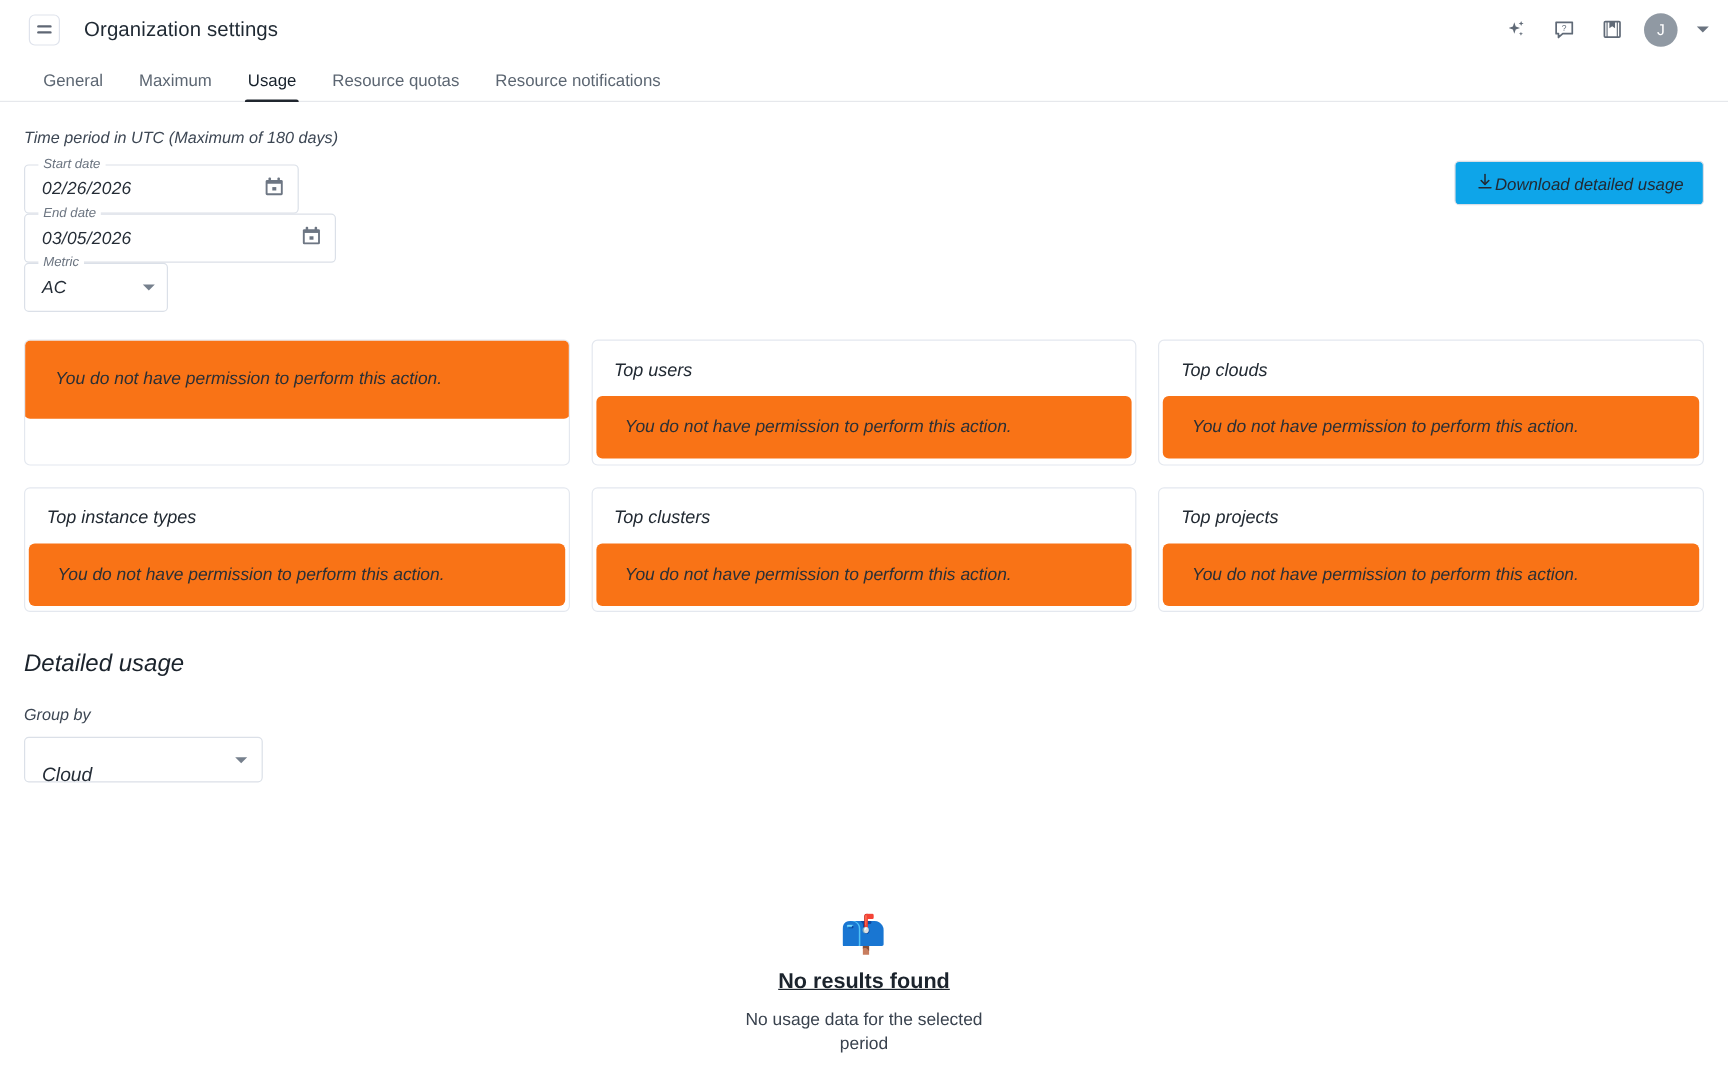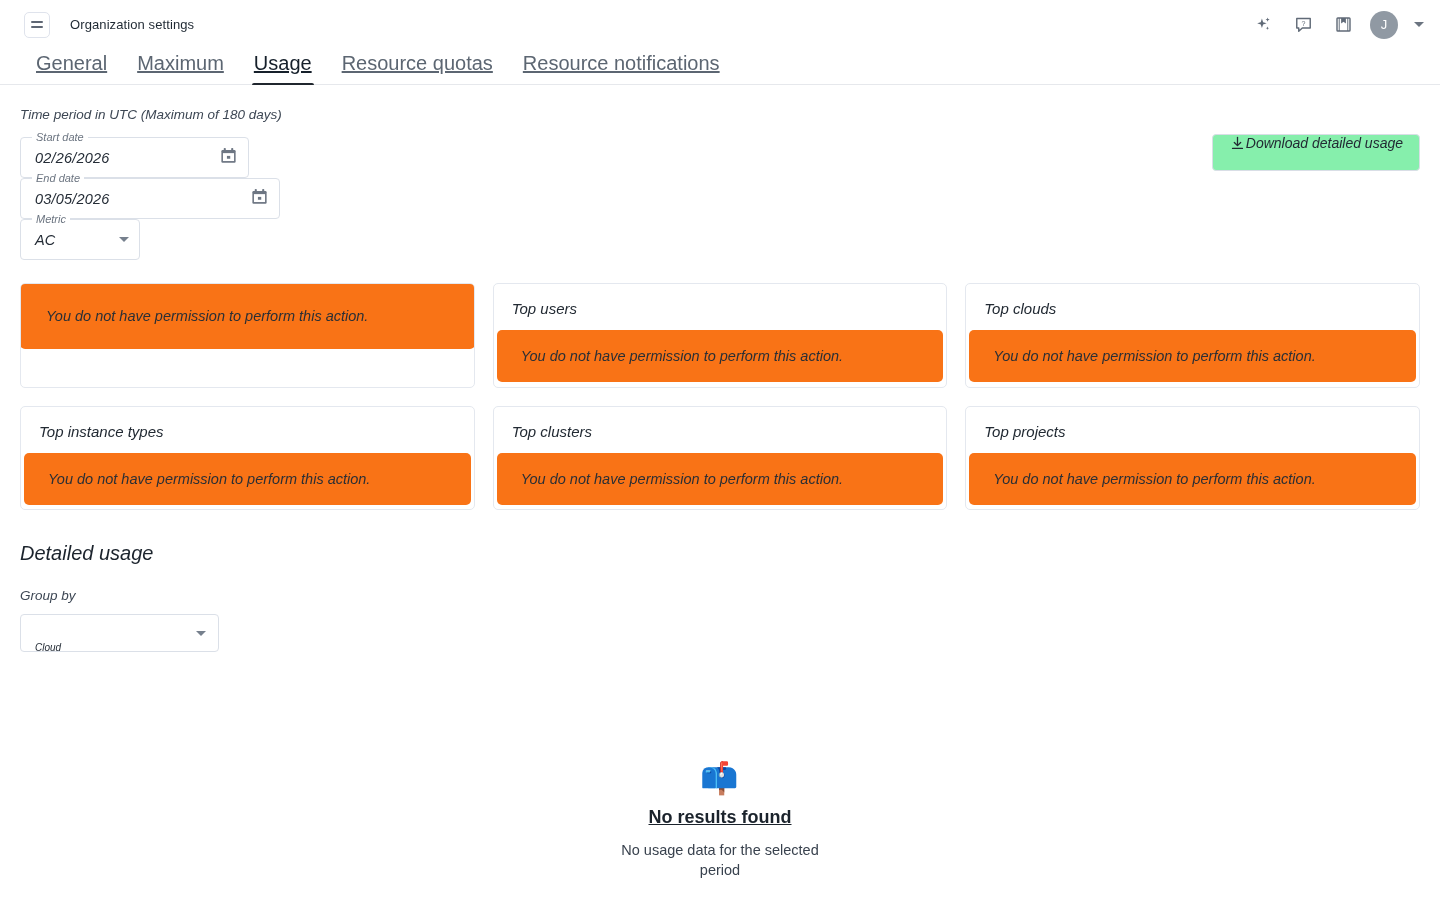--- a/index.html
+++ b/index.html
@@ -26,21 +26,21 @@
     background: #fff;
     display: flex; flex-direction: column;
     align-items: center; justify-content: center;
     gap: 3px;
     cursor: pointer;
     flex: none;
   }
   .hamburger-btn i { display: block; width: 12px; height: 1.6px; background: #5f6774; border-radius: 1px; }
   .app-title {
     margin-left: 20px;
-    font-size: 13px;
+    font-size: 17px;
     font-weight: 400;
     color: #1f2933;
     letter-spacing: .1px;
   }
   .topbar-right {
     margin-left: auto;
     display: flex;
     align-items: center;
     gap: 14px;
   }
@@ -71,27 +71,26 @@
   
   .tabs {
     display: flex;
     align-items: flex-end;
     padding: 0 24px;
     height: 36px;
     border-bottom: 1px solid #e6e8ec;
     gap: 0;
   }
   .tab {
-    font-size: 20px;
+    font-size: 14px;
     color: #5c6672;
     padding: 0 15px 9px 15px;
     cursor: pointer;
     position: relative;
     white-space: nowrap;
-    text-decoration: underline;
   }
   .tab:first-child { margin-left: -3px; }
   .tab.active { color: #16202b; font-weight: 500; }
   .tab.active::after {
     content: "";
     position: absolute;
     left: 13px; right: 13px; bottom: -1px;
     height: 2.5px;
     background: #20262e;
     border-radius: 2px 2px 0 0;
@@ -149,25 +148,25 @@
     border-top: 5px solid #76808d;
     flex: none;
     margin-left: 4px;
     cursor: pointer;
   }
 
   .download-btn {
     position: absolute;
     right: 0; top: -3px;
     height: 37px;
-    display: flex; 
+    display: flex; align-items: center;
     padding: 0 16px;
     border: 1px solid #d9dee6;
     border-radius: 4px;
-    background: #86efac;
+    background: #0ea5e9;
     font-size: 14px;
     color: #222a33;
     cursor: pointer;
     white-space: nowrap;
   }
 
   
   .cards-grid {
     margin-top: 23px;
     display: grid;
@@ -219,21 +218,21 @@
     margin-top: 11px;
     width: 199px;
     height: 38px;
     border: 1px solid #dbe0e8;
     border-radius: 4px;
     background: #fff;
     display: flex; align-items: center;
     padding: 0 12px 0 14px;
     cursor: pointer;
   }
-  .groupby-select .value { font-size: 10px; color: #242c36; flex: 1; margin-top: 28px; }
+  .groupby-select .value { font-size: 16px; color: #242c36; flex: 1; margin-top: 28px; }
 
   
   .empty-state {
     position: absolute;
     left: 0; right: 0;
     top: 762px;
     text-align: center;
   }
   .empty-emoji { font-size: 31px; line-height: 34px; }
   .empty-title {

